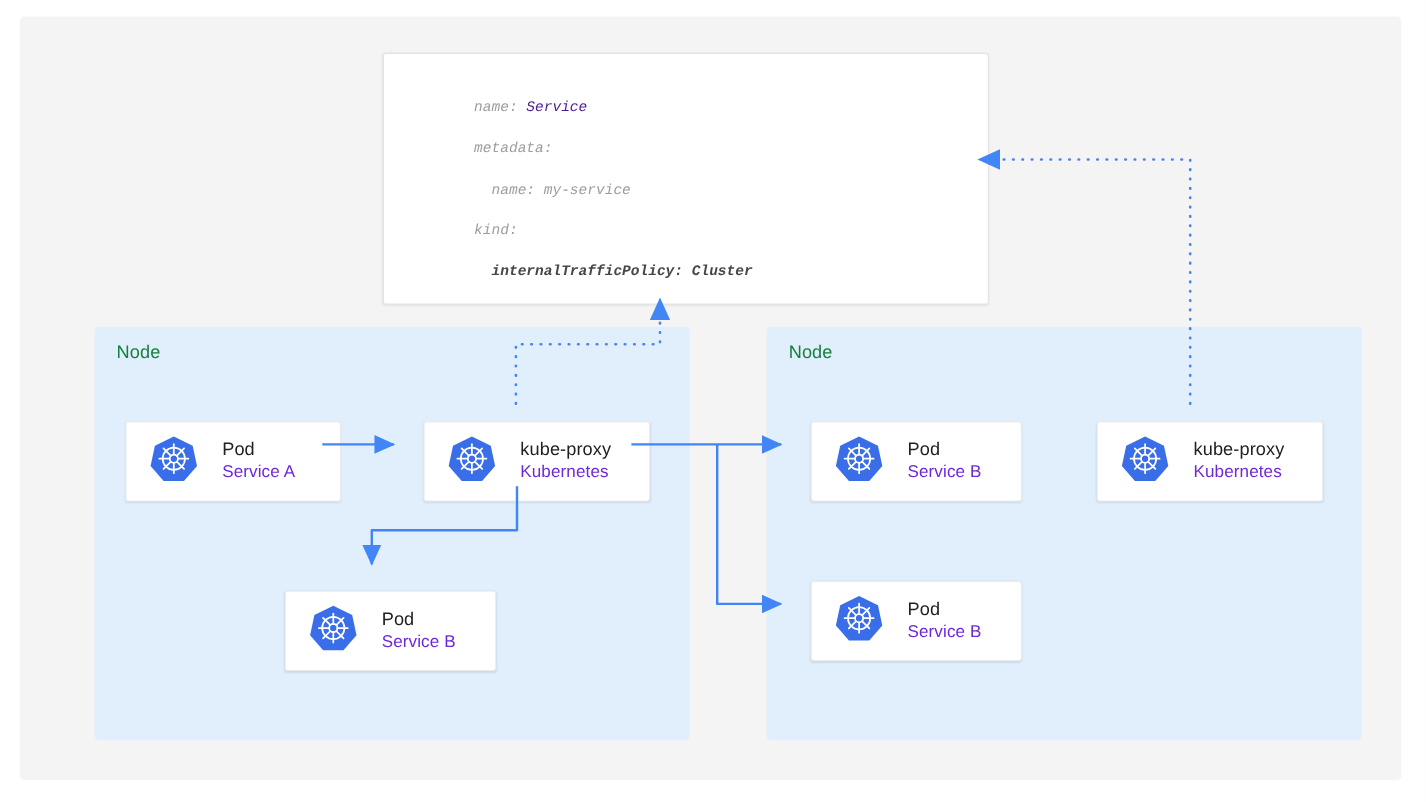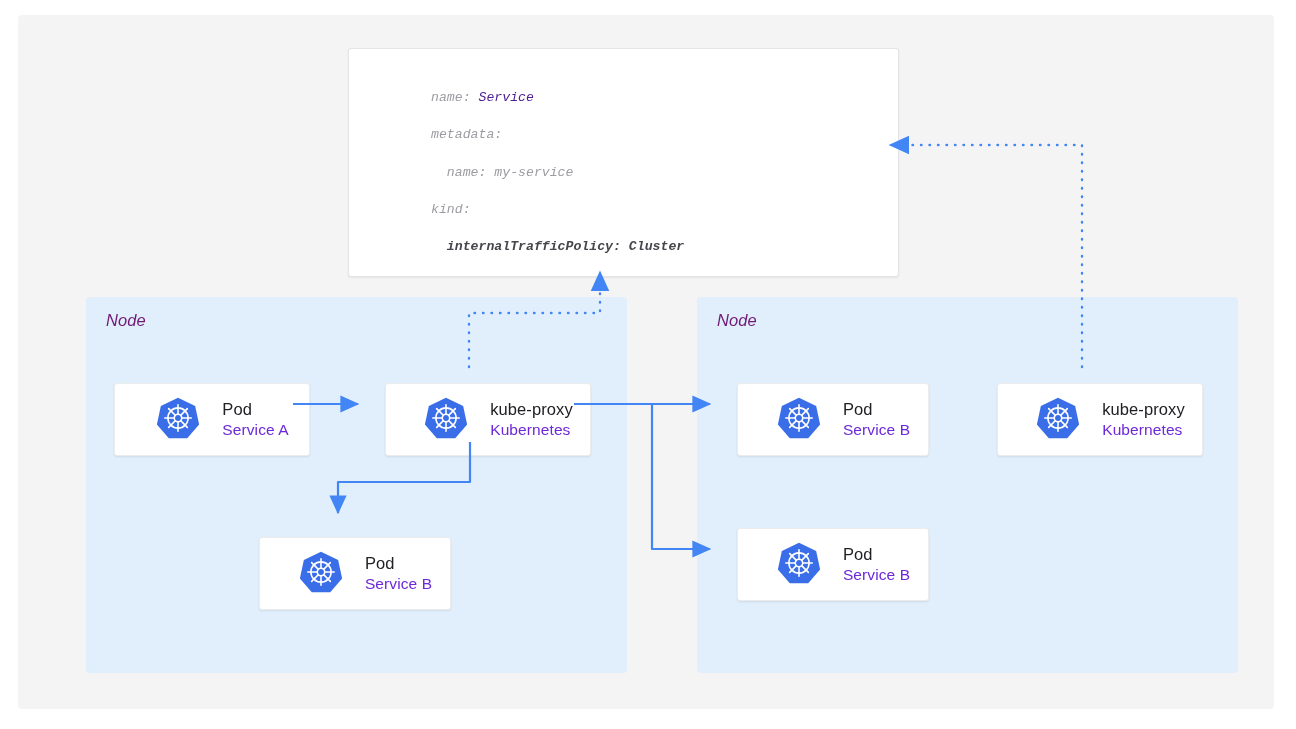--- a/index.html
+++ b/index.html
@@ -59,36 +59,34 @@
     background: #e1effc;
     border-radius: 4px;
   }
   #node-left  { left: 68px;  top: 282px; width: 541px; height: 376px; }
   #node-right { left: 679px; top: 282px; width: 541px; height: 376px; }
   .node-label {
     position: absolute;
     left: 20px;
     top: 14px;
     font-size: 16.5px;
-    color: #701a75;
+    color: #15803d;
     letter-spacing: .1px;
-    font-style: italic;
   }
 
   
   .card {
     position: absolute;
     background: #ffffff;
     border: 1px solid #ececed;
     border-radius: 3px;
     box-shadow: 0 1px 2px rgba(0,0,0,0.09);
     box-sizing: border-box;
     display: flex;
     align-items: center;
-    justify-content: center;
   }
   .card .k8s-logo { margin-left: 21px; flex: 0 0 auto; }
   .card .card-text {
     margin-left: 22px;
     display: flex;
     flex-direction: column;
     justify-content: center;
   }
   .card .card-title {
     font-size: 16.5px;

